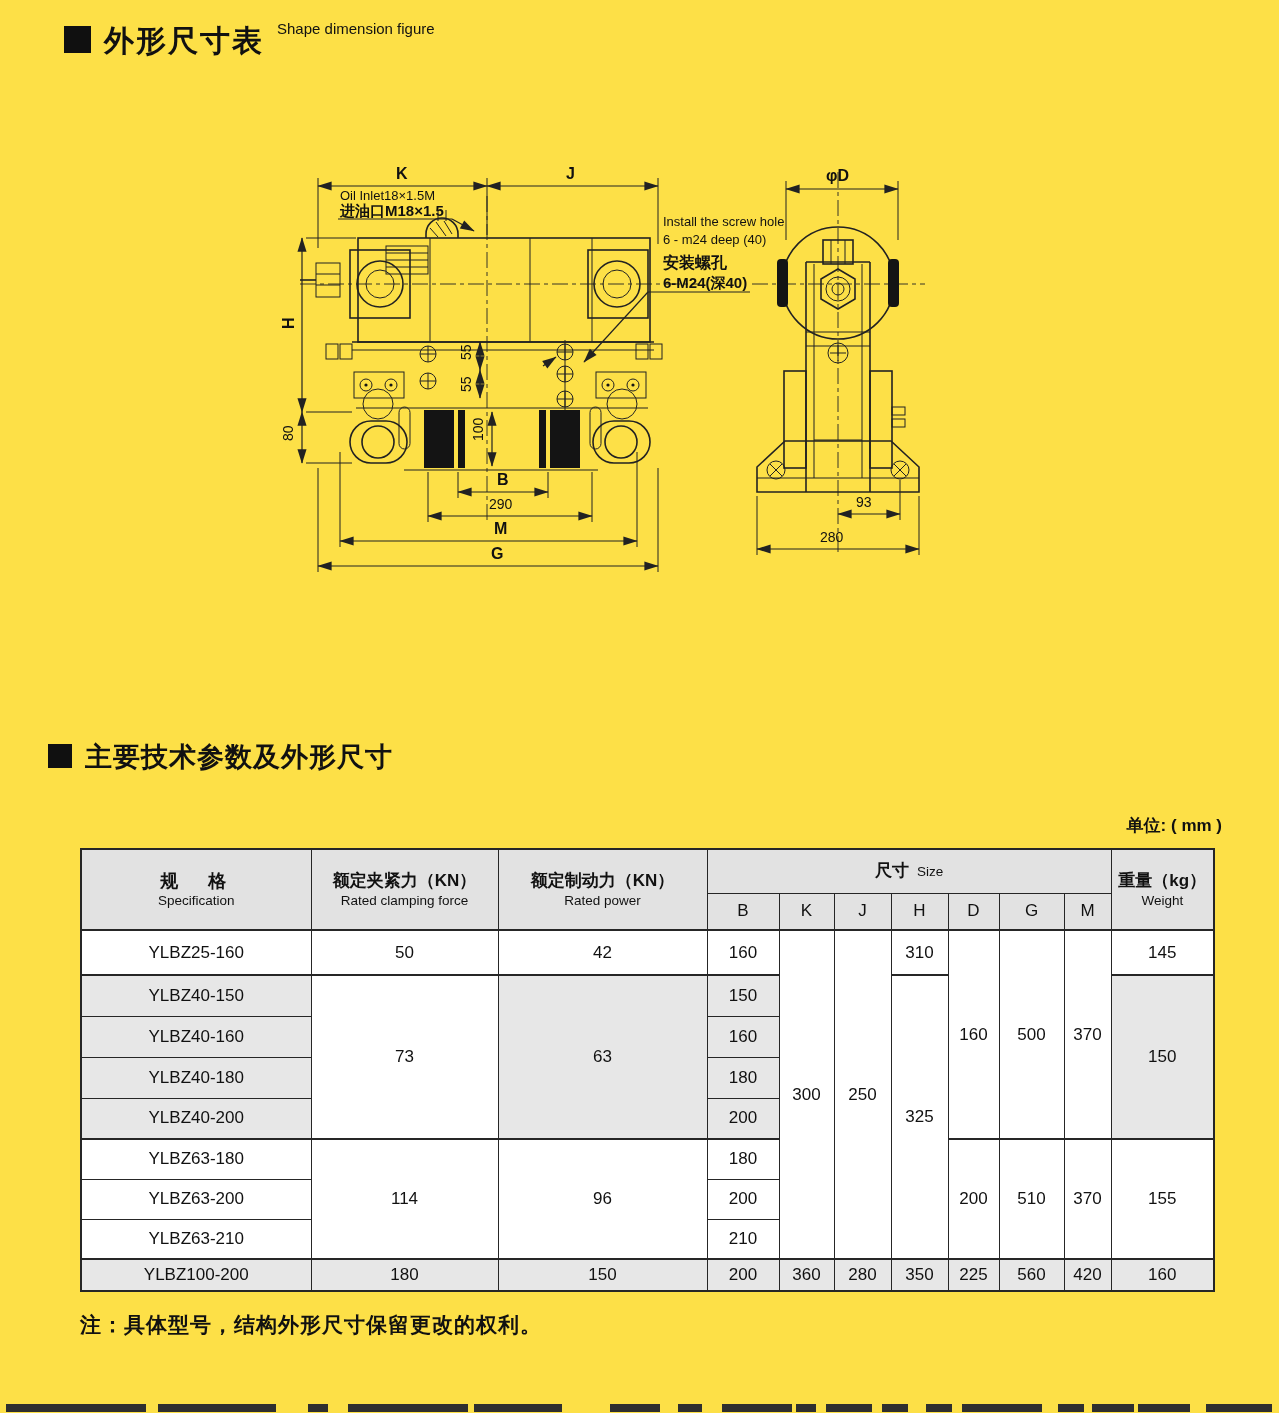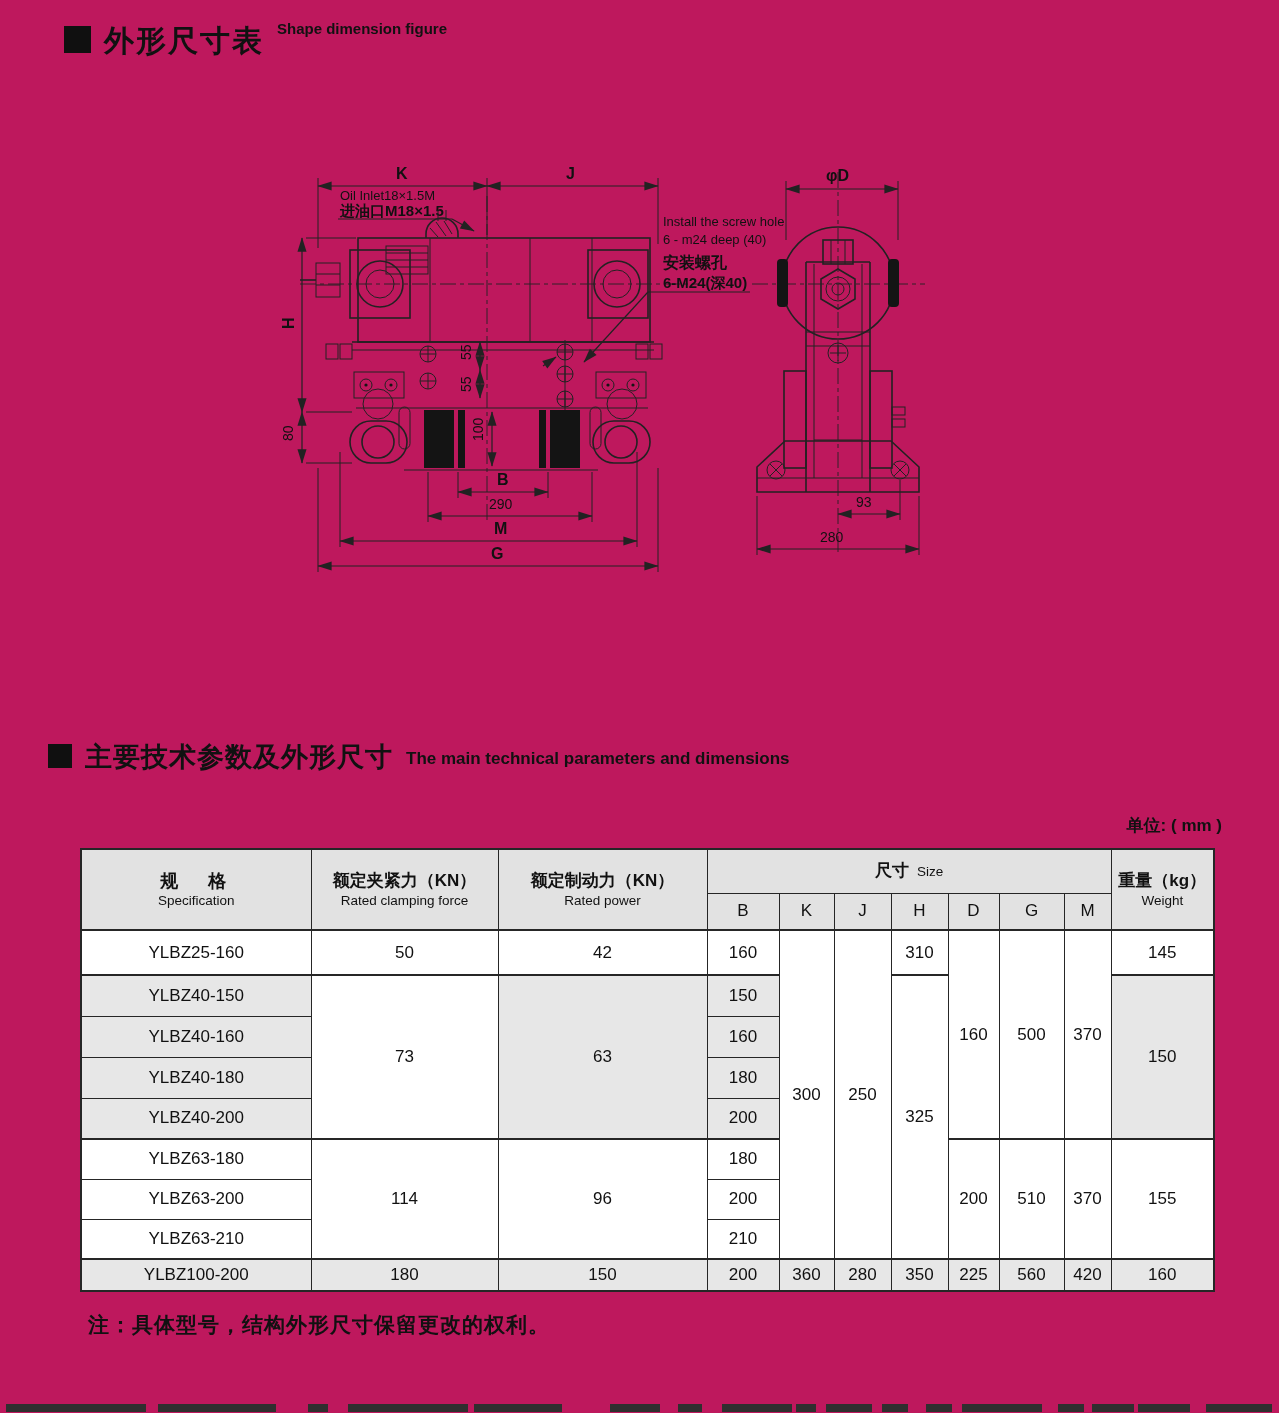--- a/index.html
+++ b/index.html
@@ -1,25 +1,25 @@
 <!DOCTYPE html>
 <html><head>
 <meta charset="utf-8">
 <style>
   html,body{margin:0;padding:0;background:#ffffff;}
-  .page{position:relative;width:1279px;height:1413px;background:#be185d;overflow:hidden;
+  .page{position:relative;width:1279px;height:1413px;background:#fde047;overflow:hidden;
         font-family:"Liberation Sans","DejaVu Sans",sans-serif;color:#111;}
 
   
   .sec{position:absolute;display:flex;align-items:flex-end;gap:13px;}
   .sec .sq{background:#101010;flex:0 0 auto;}
   .sec1{left:64px;top:20px;}
   .sec1 .sq{width:27px;height:27px;margin-bottom:3px;}
   .sec1 .zh{font-size:30px;font-weight:700;letter-spacing:2px;line-height:1;}
-  .sec1 .en{font-size:15px;font-weight:700;margin-bottom:19px;}
+  .sec1 .en{font-size:15px;font-weight:400;margin-bottom:19px;}
   .sec2{left:48px;top:744px;}
   .sec2 .sq{width:24px;height:24px;margin-bottom:3px;}
   .sec2 .zh{font-size:27px;font-weight:700;letter-spacing:1px;line-height:1;}
   .sec2 .en{font-size:17px;font-weight:700;margin-bottom:2px;}
 
   
   svg.draw{position:absolute;left:0;top:140px;}
   .ln{stroke:#222;stroke-width:1.6;fill:none;}
   .tn{stroke:#222;stroke-width:1;fill:none;}
   .dim{stroke:#222;stroke-width:1.2;fill:none;marker-start:url(#arr);marker-end:url(#arr);}
@@ -49,21 +49,21 @@
   td.g{background:#e7e7e7 !important;}
   td.hd{background:#e2e2e2 !important;}
   .hz{font-size:17px;font-weight:700;line-height:22px;}
   .he{font-size:13.5px;font-weight:400;line-height:17px;}
   .hz.sp{letter-spacing:6px;font-size:18px;}
   .szrow{display:flex;justify-content:center;align-items:baseline;gap:8px;}
   td.sub{font-size:17px;font-weight:500;}
 
   
   .foot{position:absolute;left:80px;top:1311px;}
-  .foot .zh{font-size:21px;font-weight:700;letter-spacing:1px;margin-left:8px;}
+  .foot .zh{font-size:21px;font-weight:700;letter-spacing:1px;}
   .foot .en{font-size:17.5px;font-weight:500;margin-top:6px;}
 
   
   .cropbar{position:absolute;left:0;top:1404px;width:1279px;height:8px;}
   .cropbar i{position:absolute;top:0;height:100%;background:#2f2f2f;display:block;}
 </style>
 </head>
 <body>
 
 <div class="page">
@@ -261,21 +261,20 @@
     <line class="tn" x1="757" y1="496" x2="757" y2="555"></line>
     <line class="tn" x1="919" y1="496" x2="919" y2="555"></line>
     <line class="dim" x1="757" y1="549" x2="919" y2="549"></line>
     <text class="dn" x="820" y="542">280</text>
   </svg>
 
 
   <div class="sec sec2">
     <div class="sq"></div>
     <div class="zh">主要技术参数及外形尺寸</div>
-    <div class="en">The main technical parameters and dimensions</div>
   </div>
 
   <div class="unit">单位: ( mm )</div>
 
   <table class="spec">
     <colgroup>
       <col style="width:230px">
         <col style="width:187px">
         <col style="width:209px">
       <col style="width:72px">

